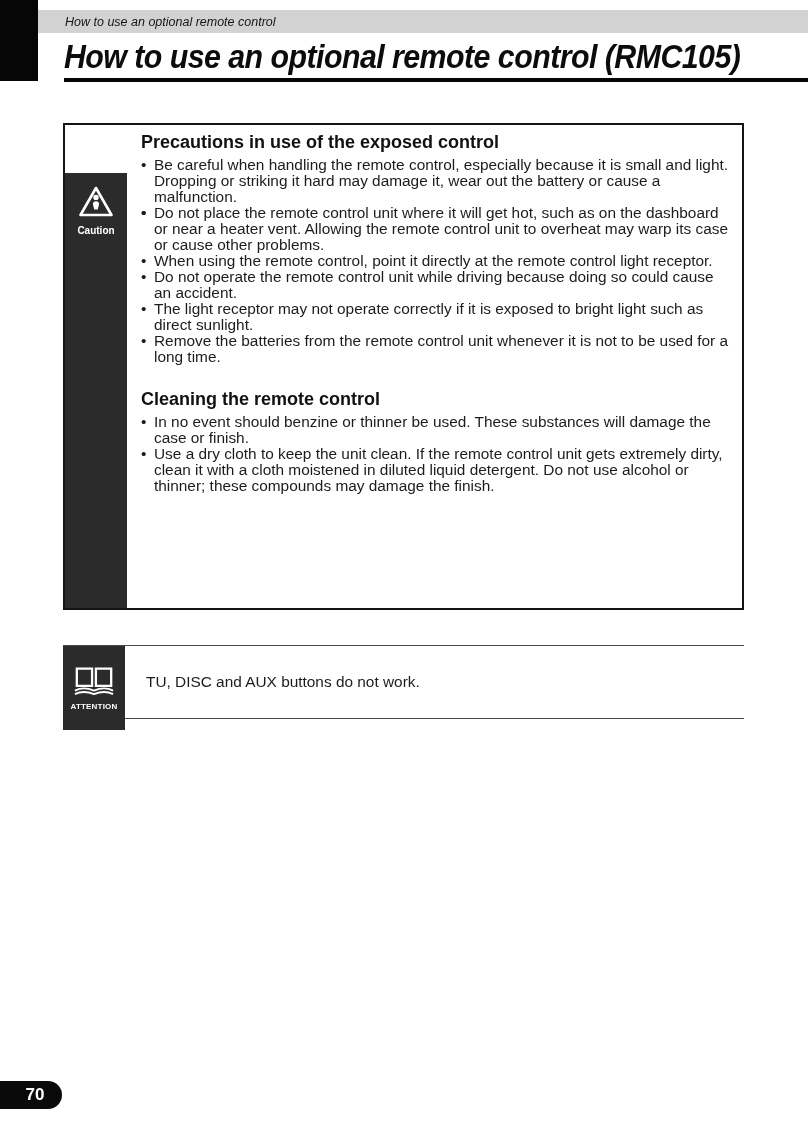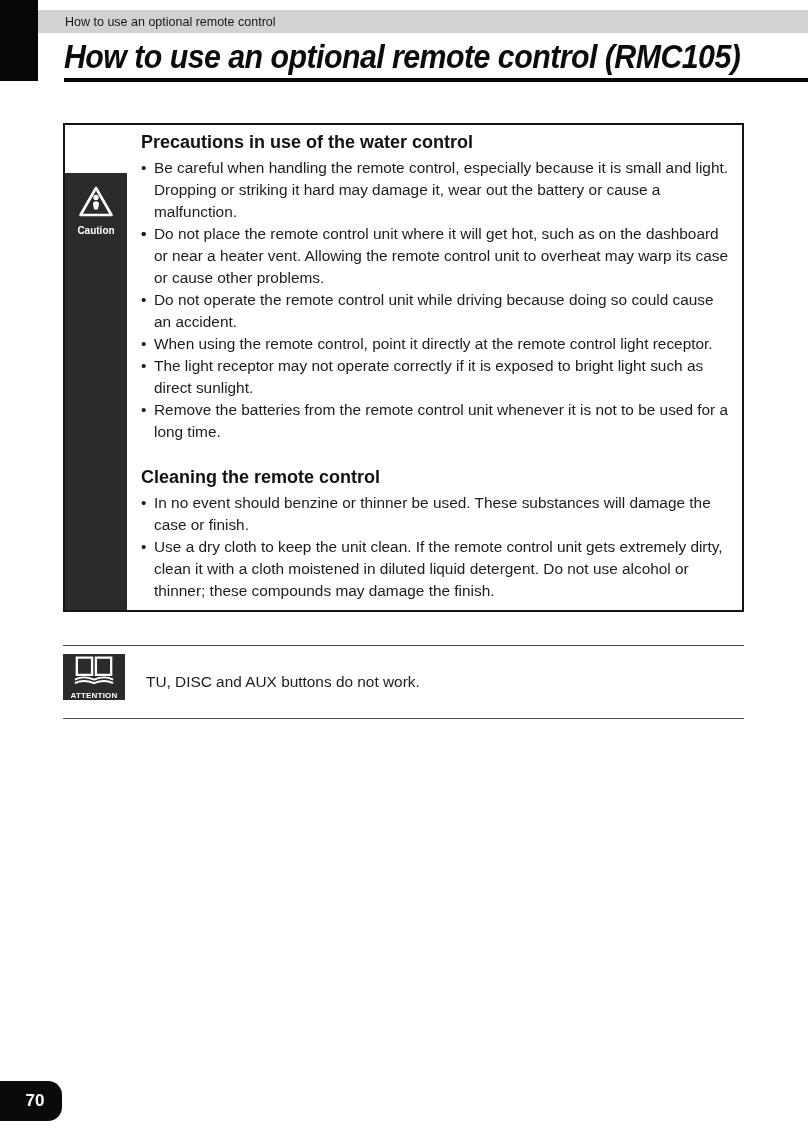--- a/index.html
+++ b/index.html
@@ -20,21 +20,21 @@
     background: #060606;
   }
 
   
   .header-strip {
     position: absolute; left: 38px; right: 0; top: 10px;
     height: 23px;
     background: var(--header-strip-bg, #d2d2d2);
     display: flex; align-items: center;
     padding-left: 27px;
-    font-size: 12.5px; color: #161616;
+    font-size: 12.5px; color: #161616; font-style: italic;
   }
 
   
   .page-title {
     position: absolute; left: 64px; top: 38px;
     width: 760px;
     font-size: 33px; font-weight: bold; font-style: italic;
     letter-spacing: -0.6px; white-space: nowrap;
     transform: scaleX(0.92); transform-origin: left center;
     color: #0c0c0c;
@@ -68,50 +68,50 @@
     padding: 5px 9px 8px 14px;
   }
   .section-heading {
     font-size: 18px; font-weight: bold; color: #111;
     line-height: 24px; margin-bottom: 3px;
   }
   .section-heading.second { margin-top: 22px; }
   ul.bullets { list-style: none; }
   ul.bullets li {
     position: relative;
-    font-size: 15.4px; line-height: 22px;
+    font-size: 15.4px; line-height: 16px;
     padding-left: 13px; color: var(--ink, #1c1c1c);
   }
   ul.bullets li .dot { position: absolute; left: 0; top: 0; }
   ul.bullets li .dot::before { content: "\2022"; }
 
   
   .attention-section {
     position: absolute; left: 63px; top: 645px;
     width: 681px; height: 74px;
     border-top: 1px solid var(--rule-color, #4a4a4a);
     border-bottom: 1px solid var(--rule-color, #4a4a4a);
     display: flex; align-items: center;
   }
   .attn-badge {
-    width: 62px; height: 46px; flex: 0 0 62px;
-    align-self: flex-start; margin-top: 8px;
+    width: 62px; height: 84px; flex: 0 0 62px;
+    align-self: flex-start; margin-top: 0;
     background: var(--badge-bg, #2b2b2b);
     display: flex; flex-direction: column; align-items: center; justify-content: center;
   }
   .attn-badge .badge-label { margin-top: 2px; font-size: 8px; letter-spacing: 0.2px; }
   .attention-text {
     margin-left: 21px;
     font-size: 15.4px; color: var(--ink, #1c1c1c);
   }
 
   
   .page-pill {
     position: absolute; left: 0; top: 1081px;
-    width: 62px; height: 40px;
+    width: 62px; height: 28px;
     background: #0a0a0a;
     border-radius: 0 14px 14px 0;
     color: #ffffff; font-weight: bold; font-size: 17px;
     display: flex; align-items: center; justify-content: center;
     padding-left: 8px;
   }
 
   .icon-svg { display: block; }
 </style>
 </head>
@@ -134,27 +134,27 @@
         <svg width="36" height="33" viewBox="0 0 36 33">
           <path d="M18 3 L33.5 30 H2.5 Z" fill="none" stroke="#ffffff" stroke-width="2.6" stroke-linejoin="round"></path>
           <circle cx="18" cy="12.4" r="2.7" fill="#ffffff"></circle>
           <path d="M18 16.2 c-2.3 0 -3.5 1.7 -2.9 3.7 l1.2 4.6 h3.4 l1.2 -4.6 c0.6 -2 -0.6 -3.7 -2.9 -3.7 z" fill="#ffffff"></path>
         </svg>
       </span>
       <span class="badge-label">Caution</span>
     </div>
 
     <div class="caution-content">
-      <div class="section-heading">Precautions in use of the water control</div>
+      <div class="section-heading">Precautions in use of the exposed control</div>
       <ul class="bullets">
         <li><span class="dot"></span><span>Be careful when handling the remote control, especially because it is small and light. Dropping or striking it hard may damage it, wear out the battery or cause a malfunction.</span></li>
         <li><span class="dot"></span></li>
         <li><span class="dot"></span><span>Do not place the remote control unit where it will get hot, such as on the dashboard or near a heater vent. Allowing the remote control unit to overheat may warp its case or cause other problems.</span></li>
+        <li><span class="dot"></span><span>When using the remote control, point it directly at the remote control light receptor.</span></li>
         <li><span class="dot"></span><span>Do not operate the remote control unit while driving because doing so could cause an accident.</span></li>
-        <li><span class="dot"></span><span>When using the remote control, point it directly at the remote control light receptor.</span></li>
         <li><span class="dot"></span><span>The light receptor may not operate correctly if it is exposed to bright light such as direct sunlight.</span></li>
         <li><span class="dot"></span><span>Remove the batteries from the remote control unit whenever it is not to be used for a long time.</span></li>
       </ul>
 
       <div class="section-heading second">Cleaning the remote control</div>
       <ul class="bullets">
         <li><span class="dot"></span><span>In no event should benzine or thinner be used. These substances will damage the case or finish.</span></li>
         <li><span class="dot"></span><span>Use a dry cloth to keep the unit clean. If the remote control unit gets extremely dirty, clean it with a cloth moistened in diluted liquid detergent. Do not use alcohol or thinner; these compounds may damage the finish.</span></li>
       </ul>
     </div>

